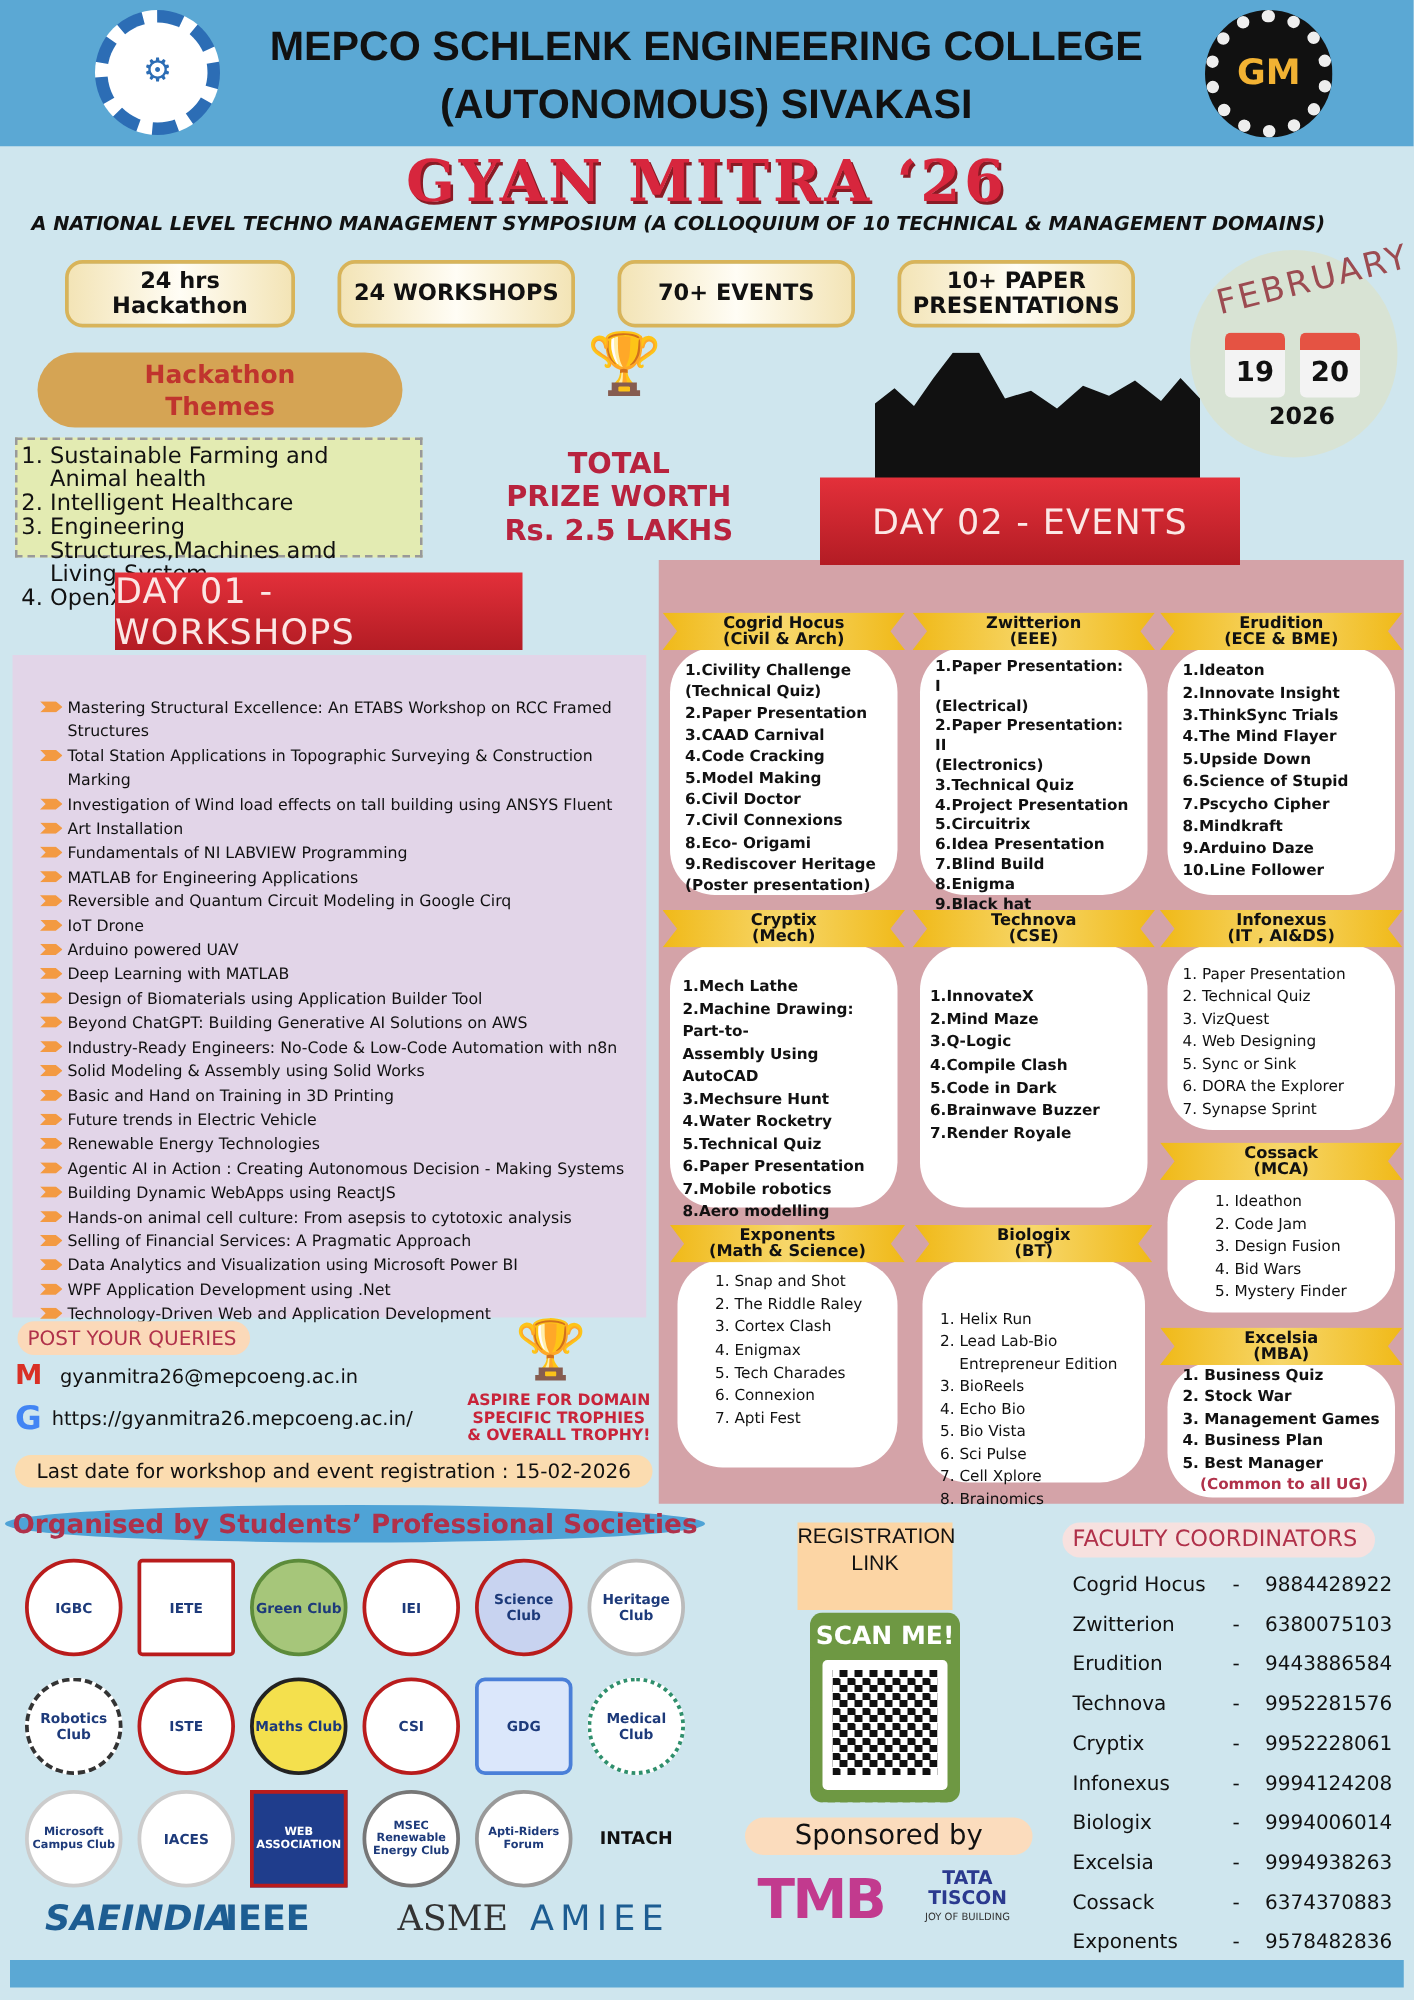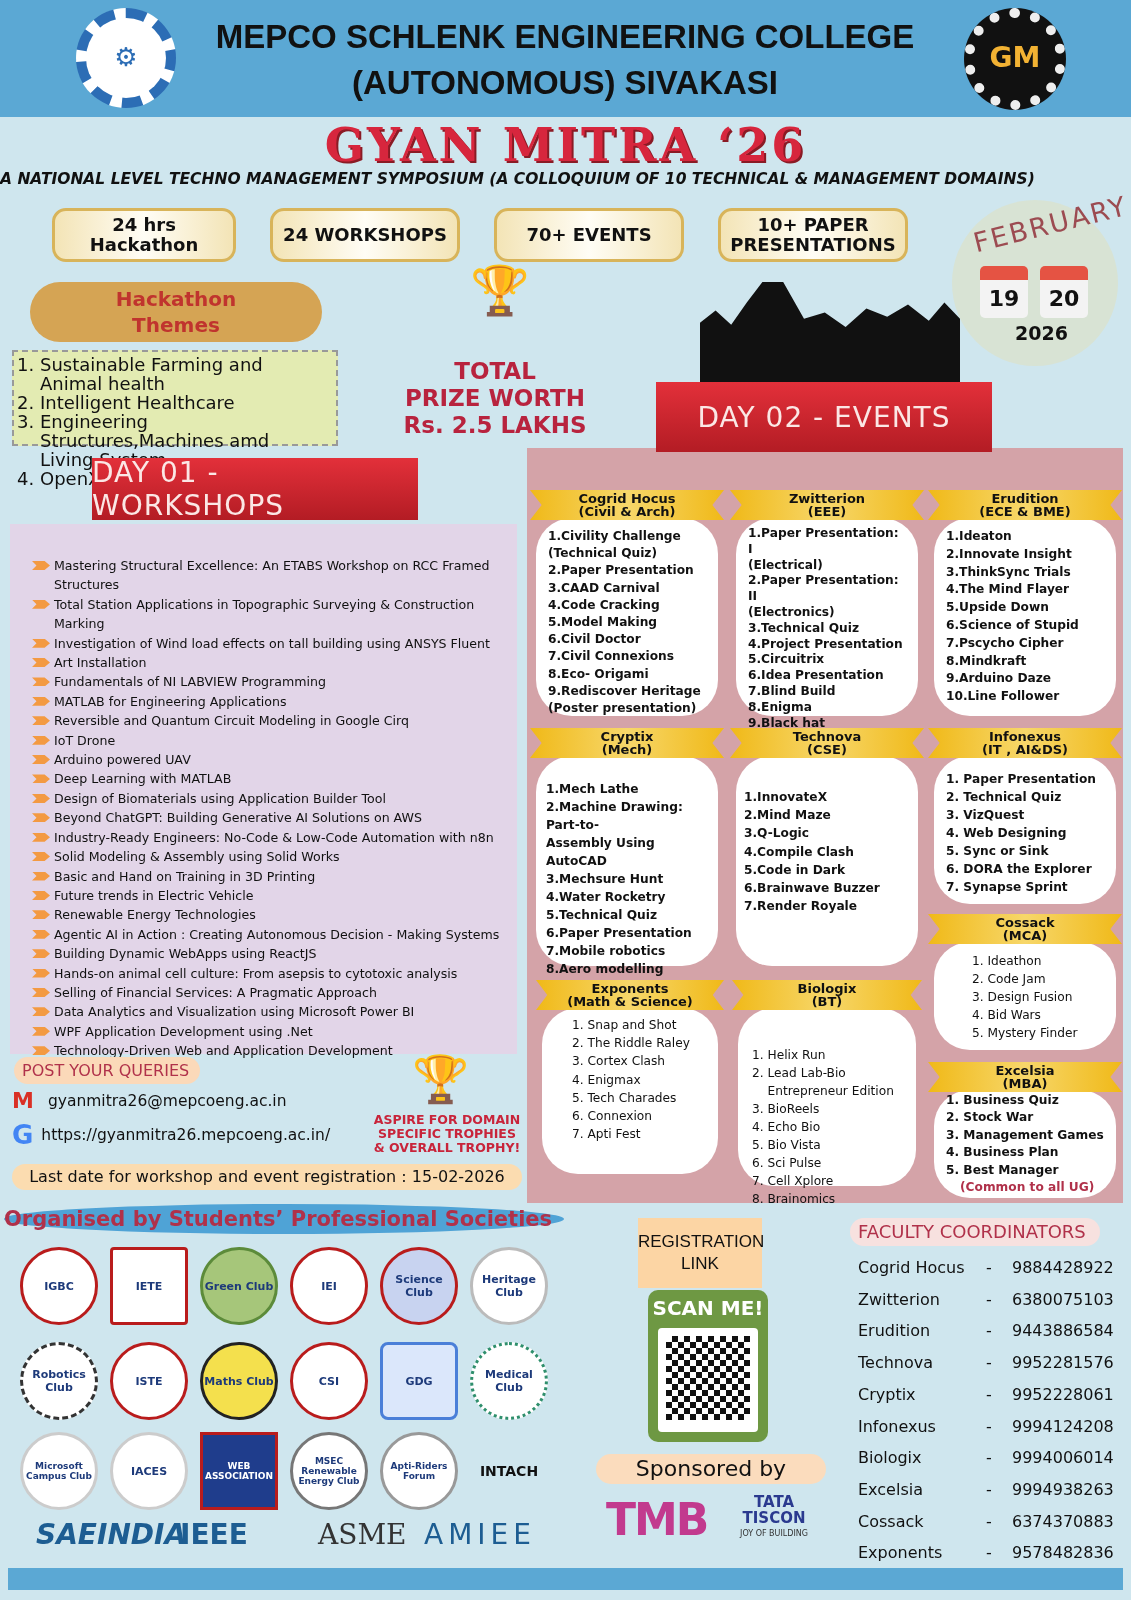--- a/index.html
+++ b/index.html
@@ -5,21 +5,21 @@
 *{box-sizing:border-box;margin:0;padding:0}
 body{width:1131px;height:1600px;background:#cfe6ee;font-family:"DejaVu Sans","Liberation Sans",sans-serif;position:relative;overflow:hidden;color:#111}
 .abs{position:absolute}
 .header{left:0;top:0;width:1131px;height:117px;background:#5ba8d4}
 .college{left:180px;top:14px;width:770px;text-align:center;font-family:"Liberation Sans",sans-serif;font-weight:bold;font-size:33px;line-height:46px;color:#111}
 .logo-l{left:76px;top:8px;width:100px;height:100px;border-radius:50%;background:#fff;border:10px dashed #2c6db5}
 .logo-r{left:964px;top:8px;width:102px;height:102px;border-radius:50%;background:#111;border:10px dotted #eee}
 .logo-r span{display:block;text-align:center;color:#f2b233;font-weight:bold;font-size:28px;line-height:80px}
 .logo-l span{display:block;text-align:center;color:#2c6db5;font-size:26px;line-height:78px}
 .title{left:0;top:118px;width:1131px;text-align:center;font-family:"DejaVu Serif",serif;font-weight:bold;font-size:46px;color:#d7263d;letter-spacing:3px;text-shadow:2px 2px 0 #8a1b25}
-.subtitle{left:0;top:170px;width:1060px;text-align:left;font-style:italic;font-size:15.5px;font-weight:bold;color:#111}
+.subtitle{left:0;top:170px;width:1060px;text-align:right;font-style:italic;font-size:15.5px;font-weight:bold;color:#111}
 .pill{height:54px;background:linear-gradient(90deg,#f3e4b6,#fffdf5,#f3e4b6);border:3px solid #d8b45a;border-radius:14px;display:flex;align-items:center;justify-content:center;text-align:center;font-weight:bold;font-size:18px;line-height:20px;color:#111}
 .hack-themes-tag{left:30px;top:282px;width:292px;height:60px;background:#d5a454;border-radius:30px;color:#c0342e;font-weight:bold;font-size:20px;text-align:center;line-height:26px;padding-top:4px}
 .themes-box{left:12px;top:350px;width:326px;height:96px;background:#e3ebb2;border:2px dashed #999;padding:3px 8px;font-size:18px;line-height:19px}
 .themes-box ol{padding-left:18px}
 .prize{left:395px;top:358px;width:200px;text-align:center;color:#b8233e;font-weight:bold;font-size:23px;line-height:27px}
 .trophies{left:430px;top:262px;width:140px;height:95px;font-size:48px;text-align:center;color:#c45356}
 .feb{left:952px;top:200px;width:166px;height:166px;border-radius:50%;background:#d8e3d4}
 .feb-word{left:972px;top:212px;width:130px;text-align:center;color:#9c4b51;font-size:27px;letter-spacing:2px;transform:rotate(-14deg)}
 .cal{width:48px;height:52px;background:#f3f3f3;border-top:14px solid #e55343;border-radius:5px;text-align:center;font-weight:bold;font-size:22px;line-height:38px}
 .year{left:1008px;top:322px;width:60px;text-align:right;font-weight:bold;font-size:19px}
@@ -31,24 +31,24 @@
 .workshops li{position:relative;padding-left:24px}
 .workshops li:before{content:"";position:absolute;left:2px;top:5px;width:18px;height:9px;background:#f39a42;clip-path:polygon(0 0,70% 0,100% 50%,70% 100%,0 100%,25% 50%)}
 .card{position:absolute}
 .card .hdr{height:30px;background:linear-gradient(90deg,#f0b918,#f7d76a,#f0b918);text-align:center;font-weight:bold;font-size:13px;line-height:13px;padding-top:2px;clip-path:polygon(0 0,100% 0,94% 50%,100% 100%,0 100%,6% 50%)}
 .card .body{background:#fff;border-radius:36px;margin:-2px 6px 0;padding:10px 12px;font-size:12.2px;line-height:17.2px;font-weight:bold}
 .card .body ol{list-style:none}
 .queries-tag{left:14px;top:1057px;width:186px;height:27px;background:#fbd9b9;border-radius:14px;color:#b0314a;font-size:16px;line-height:27px;padding-left:8px}
 .contact{font-size:15.5px;color:#111}
 .lastdate{left:12px;top:1164px;width:510px;height:26px;background:#fbdcb0;border-radius:13px;font-size:16px;line-height:26px;text-align:center}
 .aspire{left:372px;top:1113px;width:150px;color:#c8243a;font-weight:bold;font-size:12.5px;line-height:14px;text-align:center}
-.org{left:4px;top:1204px;width:560px;height:30px;background:#4fa3d6;border-radius:50%;color:#b0314a;font-weight:bold;font-size:21px;line-height:30px}
+.org{left:4px;top:1204px;width:560px;height:30px;background:#4fa3d6;border-radius:50%;color:#b0314a;font-weight:bold;font-size:21px;text-align:center;line-height:30px}
 .soc{width:78px;height:78px;border-radius:50%;background:#fff;border:3px solid #b91c1c;display:flex;align-items:center;justify-content:center;font-size:11px;font-weight:bold;color:#1d3a7a;text-align:center}
 .soc-text{font-weight:bold;font-size:28px;color:#1d5d92}
-.reg-tag{left:638px;top:1218px;width:124px;height:70px;background:#fcd5a4;text-align:center;font-size:17px;line-height:22px;padding-top:13px;font-family:"Liberation Sans",sans-serif}
+.reg-tag{left:638px;top:1218px;width:124px;height:70px;background:#fcd5a4;text-align:center;font-size:17px;line-height:22px;font-family:"Liberation Sans",sans-serif}
 .scan{left:648px;top:1290px;width:120px;height:152px;background:#6e9843;border:2px dashed #6e9843;border-radius:10px}
 .scan-txt{color:#fff;font-weight:bold;font-size:20px;text-align:center;line-height:32px}
 .qr{margin:4px auto 0;width:100px;height:104px;background:#fff;padding:8px;border-radius:4px}
 .qr div{width:84px;height:84px;background:repeating-conic-gradient(#111 0 25%,#fff 0 50%) 0 0/12px 12px}
 .sponsor-tag{left:596px;top:1454px;width:230px;height:30px;background:#fbdcbd;border-radius:15px;text-align:center;font-size:22px;line-height:30px}
 .tmb{left:606px;top:1494px;font-weight:bold;font-size:44px;color:#c23a8e;letter-spacing:-2px}
 .tata{left:738px;top:1494px;width:72px;text-align:center;color:#2b3a8f;font-weight:bold;font-size:15px;line-height:16px}
 .fac-tag{left:850px;top:1218px;width:250px;height:28px;background:#f7e1df;border-radius:14px;color:#b0314a;font-size:18px;line-height:28px;padding-left:8px}
 .fac{left:858px;top:1252px;width:260px;font-size:16px;line-height:31.7px}
 .fac .row{display:flex}
@@ -254,21 +254,21 @@
         <li>6.Brainwave Buzzer</li>
         <li>7.Render Royale</li>
   </ol>
     </div>
 </div>
 <div class="card" style="left:928px;top:728px;width:194px">
   <div class="hdr">
       <div>Infonexus</div>
       <div>(IT , AI&amp;DS)</div>
     </div>
-  <div class="body" style="height:148px;padding-top:14px;line-height:18px;font-weight:bold">
+  <div class="body" style="height:148px;padding-top:14px;line-height:18px;font-weight:normal">
       <ol>
     <li>1. Paper Presentation</li>
         <li>2. Technical Quiz</li>
         <li>3. VizQuest</li>
         <li>4. Web Designing</li>
         <li>5. Sync or Sink</li>
         <li>6. DORA the Explorer</li>
         <li>7. Synapse Sprint</li>
   </ol>
     </div>

